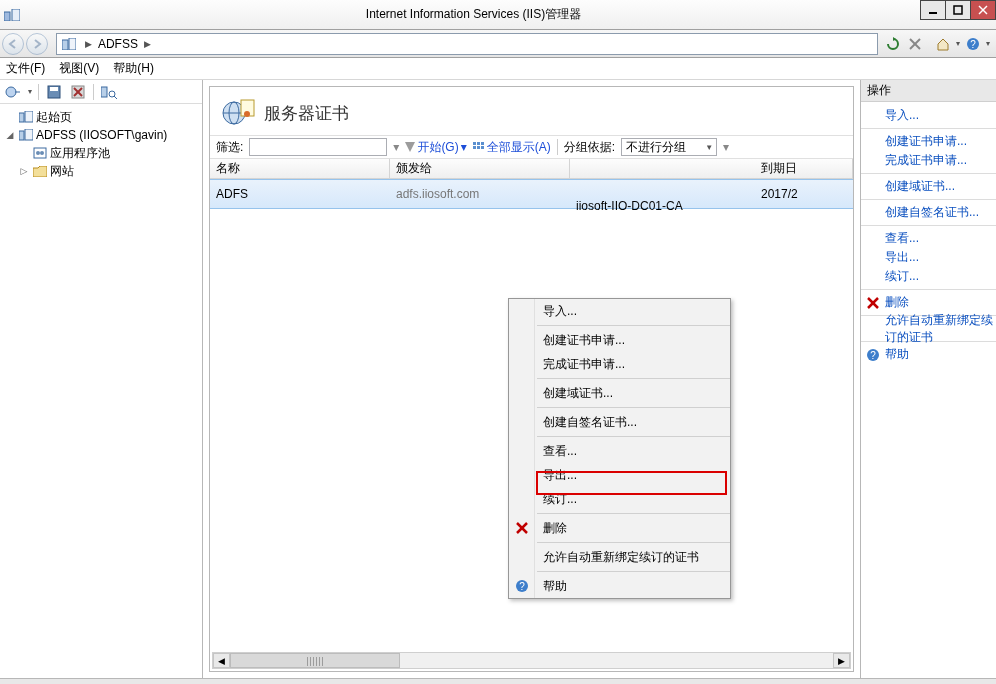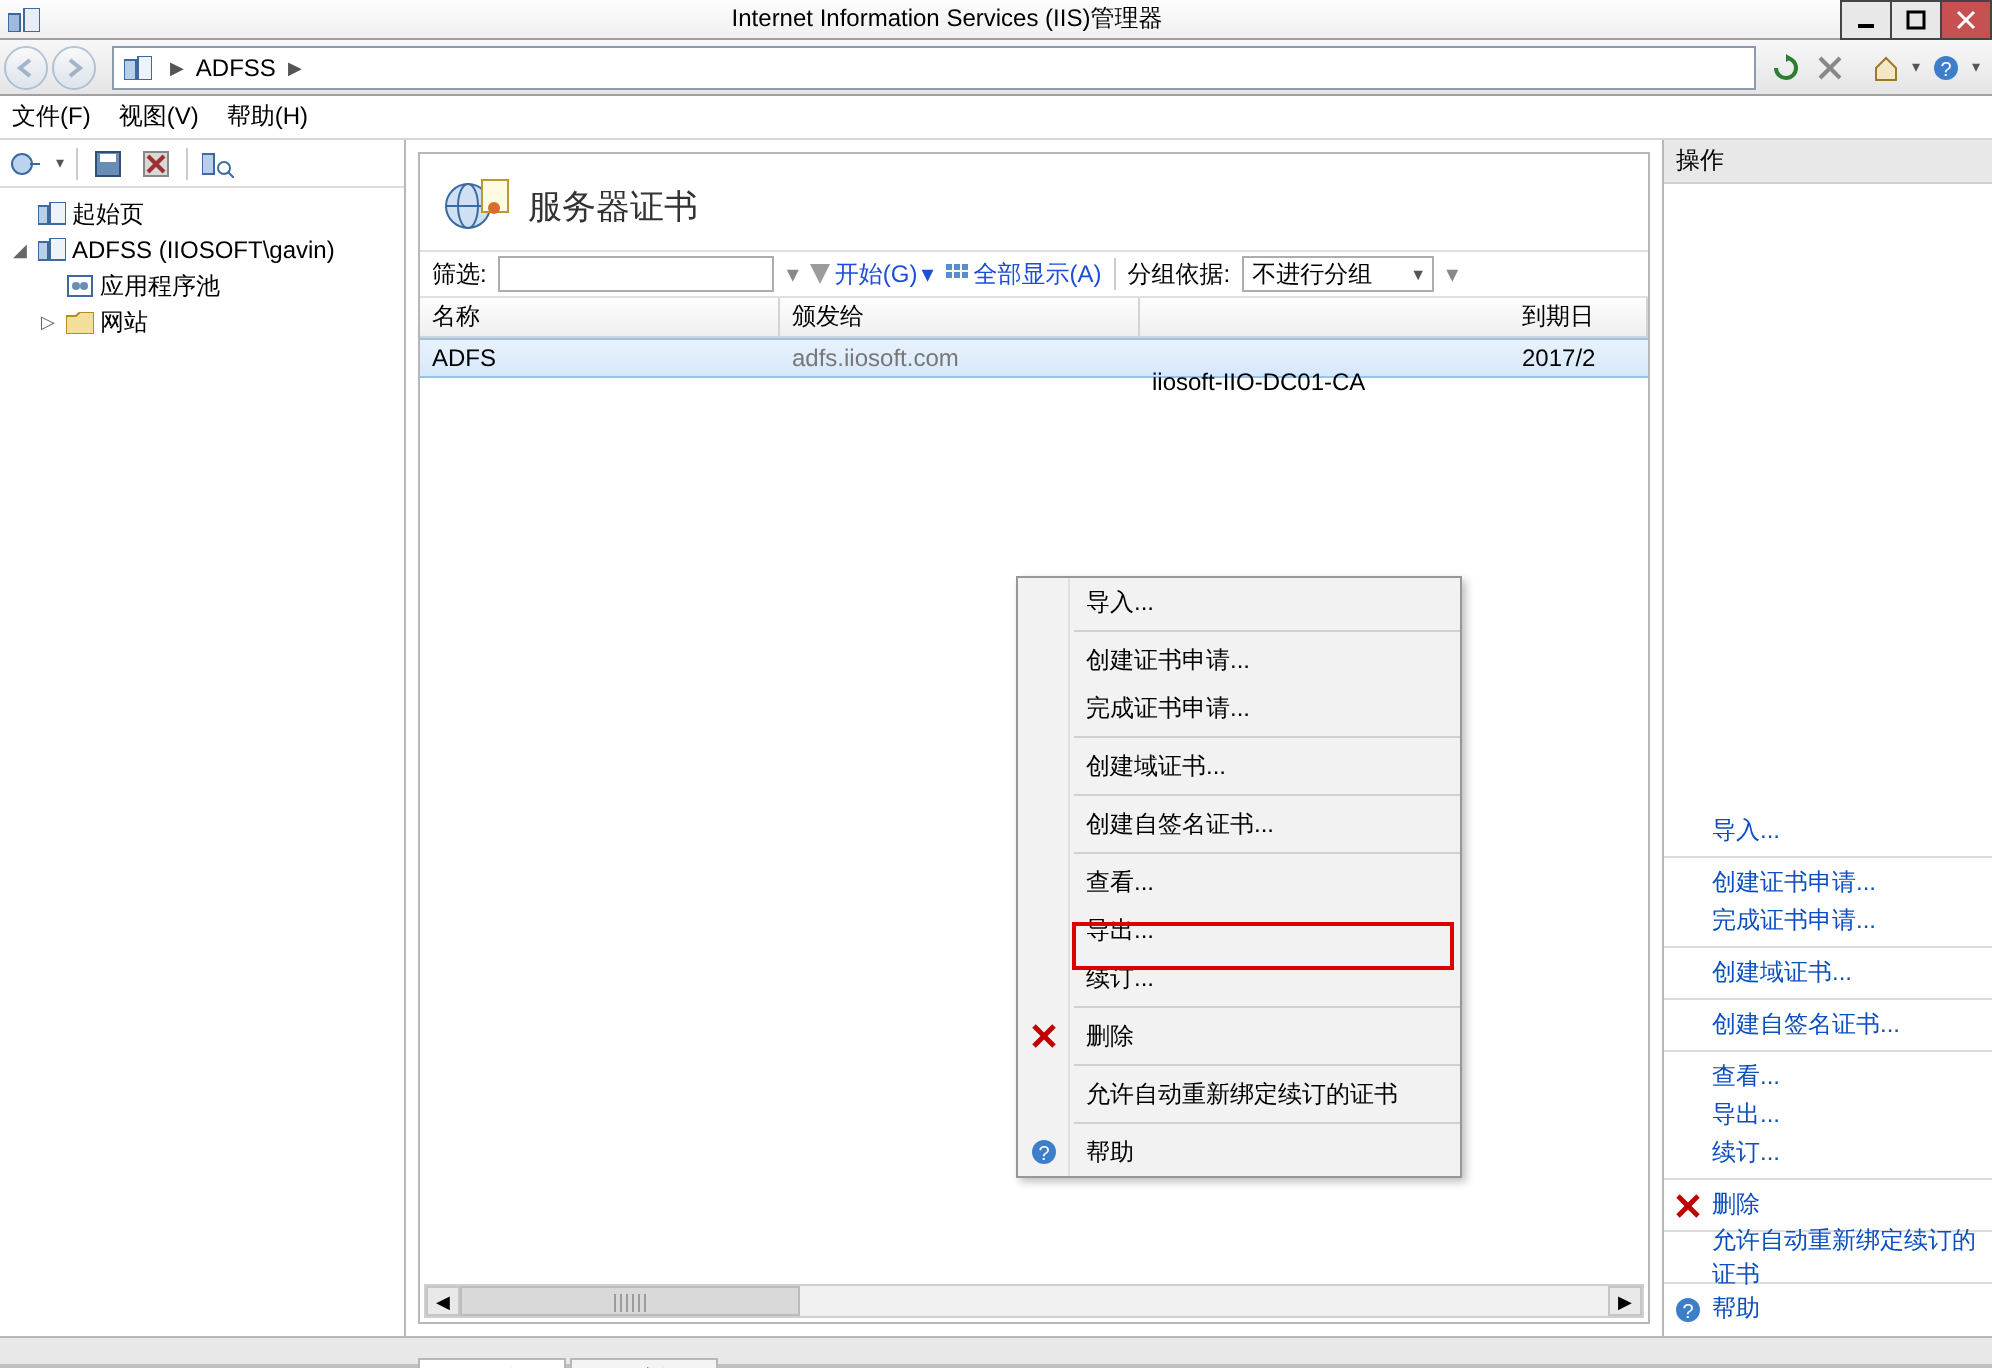--- a/index.html
+++ b/index.html
@@ -1,20 +1,20 @@
 <!DOCTYPE html>
 <html><head>
 <meta charset="utf-8">
 <style>
   * { box-sizing: border-box; }
   html, body { margin:0; padding:0; height:100%; font-family: "Microsoft YaHei", Segoe UI, Arial, sans-serif; font-size:12px; color:#000; }
   body { background:#c0c0c0; width:996px; height:684px; overflow:hidden; }
 
   
-  .titlebar { height:20px; background:linear-gradient(#fdfdfd,#f0f0f0); border-bottom:1px solid #a0a0a0; display:flex; align-items:center; }
+  .titlebar { height:30px; background:linear-gradient(#fdfdfd,#f0f0f0); border-bottom:1px solid #a0a0a0; display:flex; align-items:center; }
   .sysicon { width:18px; height:14px; margin:0 4px; display:flex; align-items:center; }
   .title-text { flex:1; text-align:center; color:#000; font-size:12px; }
   .winbtns { display:flex; height:100%; }
   .winbtn { width:26px; height:20px; border:1px solid #444; margin-left:-1px; background:#e8e8e8; display:flex; align-items:center; justify-content:center; font-size:10px; }
   .winbtn.close { background:#c75050; color:#fff; }
 
   .navbar { height:28px; background:linear-gradient(#f7f7f7,#e5e5e5); border-bottom:1px solid #a0a0a0; display:flex; align-items:center; padding:0 2px; }
   .navbtns { display:flex; align-items:center; }
   .navcircle { width:22px; height:22px; border-radius:50%; border:1px solid #6a8db5; background:linear-gradient(#fff,#cfe0f2); display:flex; align-items:center; justify-content:center; margin-right:2px; }
   .navcircle.dis { opacity:.45; }
@@ -58,34 +58,34 @@
 
   .gridwrap { flex:1; overflow:hidden; position:relative; }
   .gridhead { display:flex; height:20px; border-bottom:1px solid #d4d4d4; background:linear-gradient(#fdfdfd,#efefef); }
   .col { border-right:1px solid #d4d4d4; padding-left:6px; display:flex; align-items:center; overflow:hidden; white-space:nowrap;}
   .c-name { width:180px; }
   .c-iss { width:180px; }
   .c-by  { width:185px;margin-top:24px; }
   .c-exp { flex:1; }
   .sortarrow { font-size:8px; margin-left:4px; color:#555;}
   .gridbody { }
-  .gridrow { display:flex; height:20px; align-items:center; }
+  .gridrow { display:flex; height:30px; align-items:center; }
   .gridrow.sel { background:linear-gradient(#e9f2fc,#d6e8fb); border:1px solid #96c3ec; border-left:none; border-right:none;}
   .cell { padding-left:6px; overflow:hidden; white-space:nowrap; }
   .hscroll { position:absolute; bottom:2px; left:2px; right:2px; height:17px; background:#f0f0f0; border:1px solid #cfcfcf; display:flex; align-items:center; }
   .hscroll .btnL, .hscroll .btnR { width:17px; height:100%; background:#e9e9e9; border:1px solid #c5c5c5; display:flex; align-items:center; justify-content:center; font-size:9px;}
   .hscroll .track { flex:1; position:relative; height:100%; }
   .hscroll .thumb { position:absolute; left:0; top:0; height:100%; width:170px; background:#d9d9d9; border:1px solid #bcbcbc;}
   .hscroll .thumb .grip{width:16px;height:9px;margin:3px auto 0;background:repeating-linear-gradient(90deg,#9c9c9c 0 1px, transparent 1px 3px);}
 
   .bottom-tabs { position:absolute; left:6px; bottom:-10px; height:22px; display:flex; align-items:center; gap:2px; }
   .btab { display:flex; align-items:center; height:20px; border:1px solid #b7b7b7; background:#f4f4f4; padding:0 6px; font-size:11px; gap:4px;margin-top:44px;}
   .btab.act { background:#fff; }
 
-  .actionpane { width:165px; background:#fff; border-left:1px solid #b7b7b7; display:flex; flex-direction:column; overflow:hidden;justify-content:space-between;}
+  .actionpane { width:136px; background:#fff; border-left:1px solid #b7b7b7; display:flex; flex-direction:column; overflow:hidden;}
   .actlist { padding:4px 0; }
   .actlink { display:flex; align-items:center; height:19px; padding-left:24px; color:#0a4fbf; cursor:default; position:relative;}
   .actlink .aicon { position:absolute; left:4px; width:16px; height:16px; display:flex; align-items:center; justify-content:center;}
   .acthr { border:none; border-top:1px solid #dcdcdc; margin:3px 0;}
 
   
   .ctx { position:absolute; left:305px; top:218px; width:223px; background:#f2f2f2; border:1px solid #979797; box-shadow:2px 2px 4px rgba(0,0,0,0.25); z-index:50; }
   .ctx .gutter { position:absolute; left:0; top:0; bottom:0; width:26px; background:#f2f2f2; border-right:1px solid #e0e0e0;}
   .ctxitem { position:relative; height:24px; display:flex; align-items:center; padding-left:34px; }
   .ctxitem .cicon { position:absolute; left:5px; width:16px; height:16px; display:flex; align-items:center; justify-content:center;}

